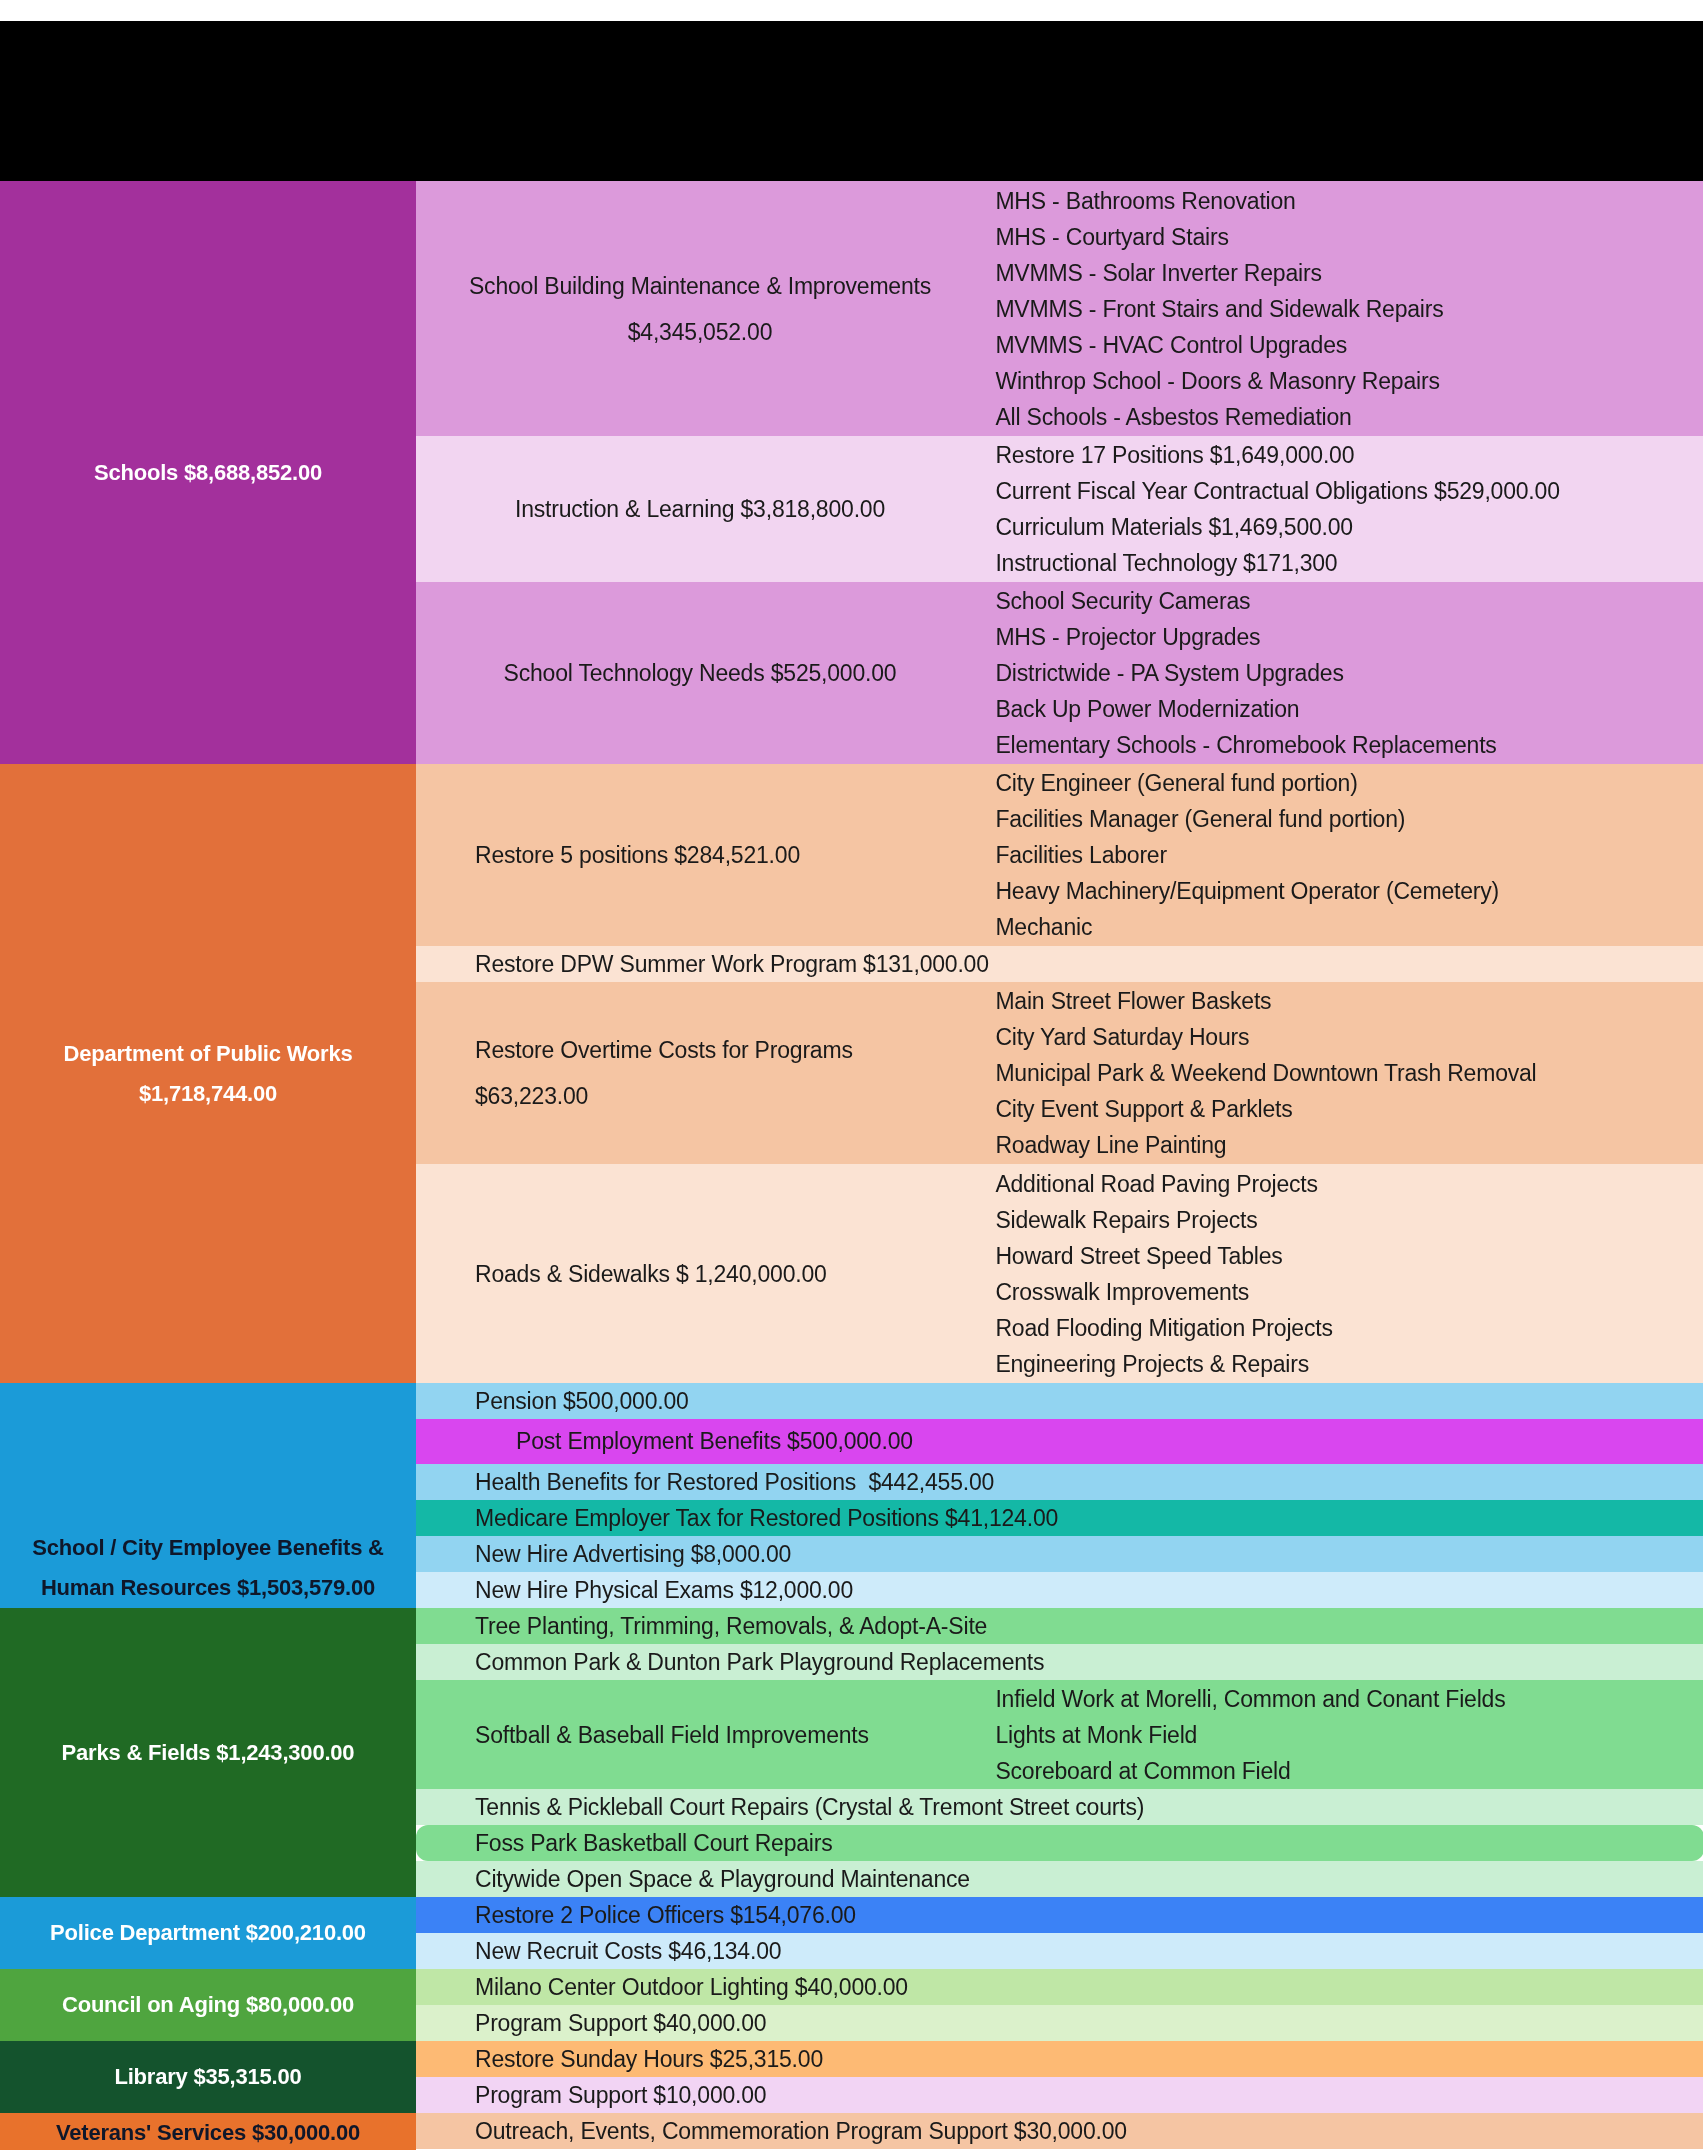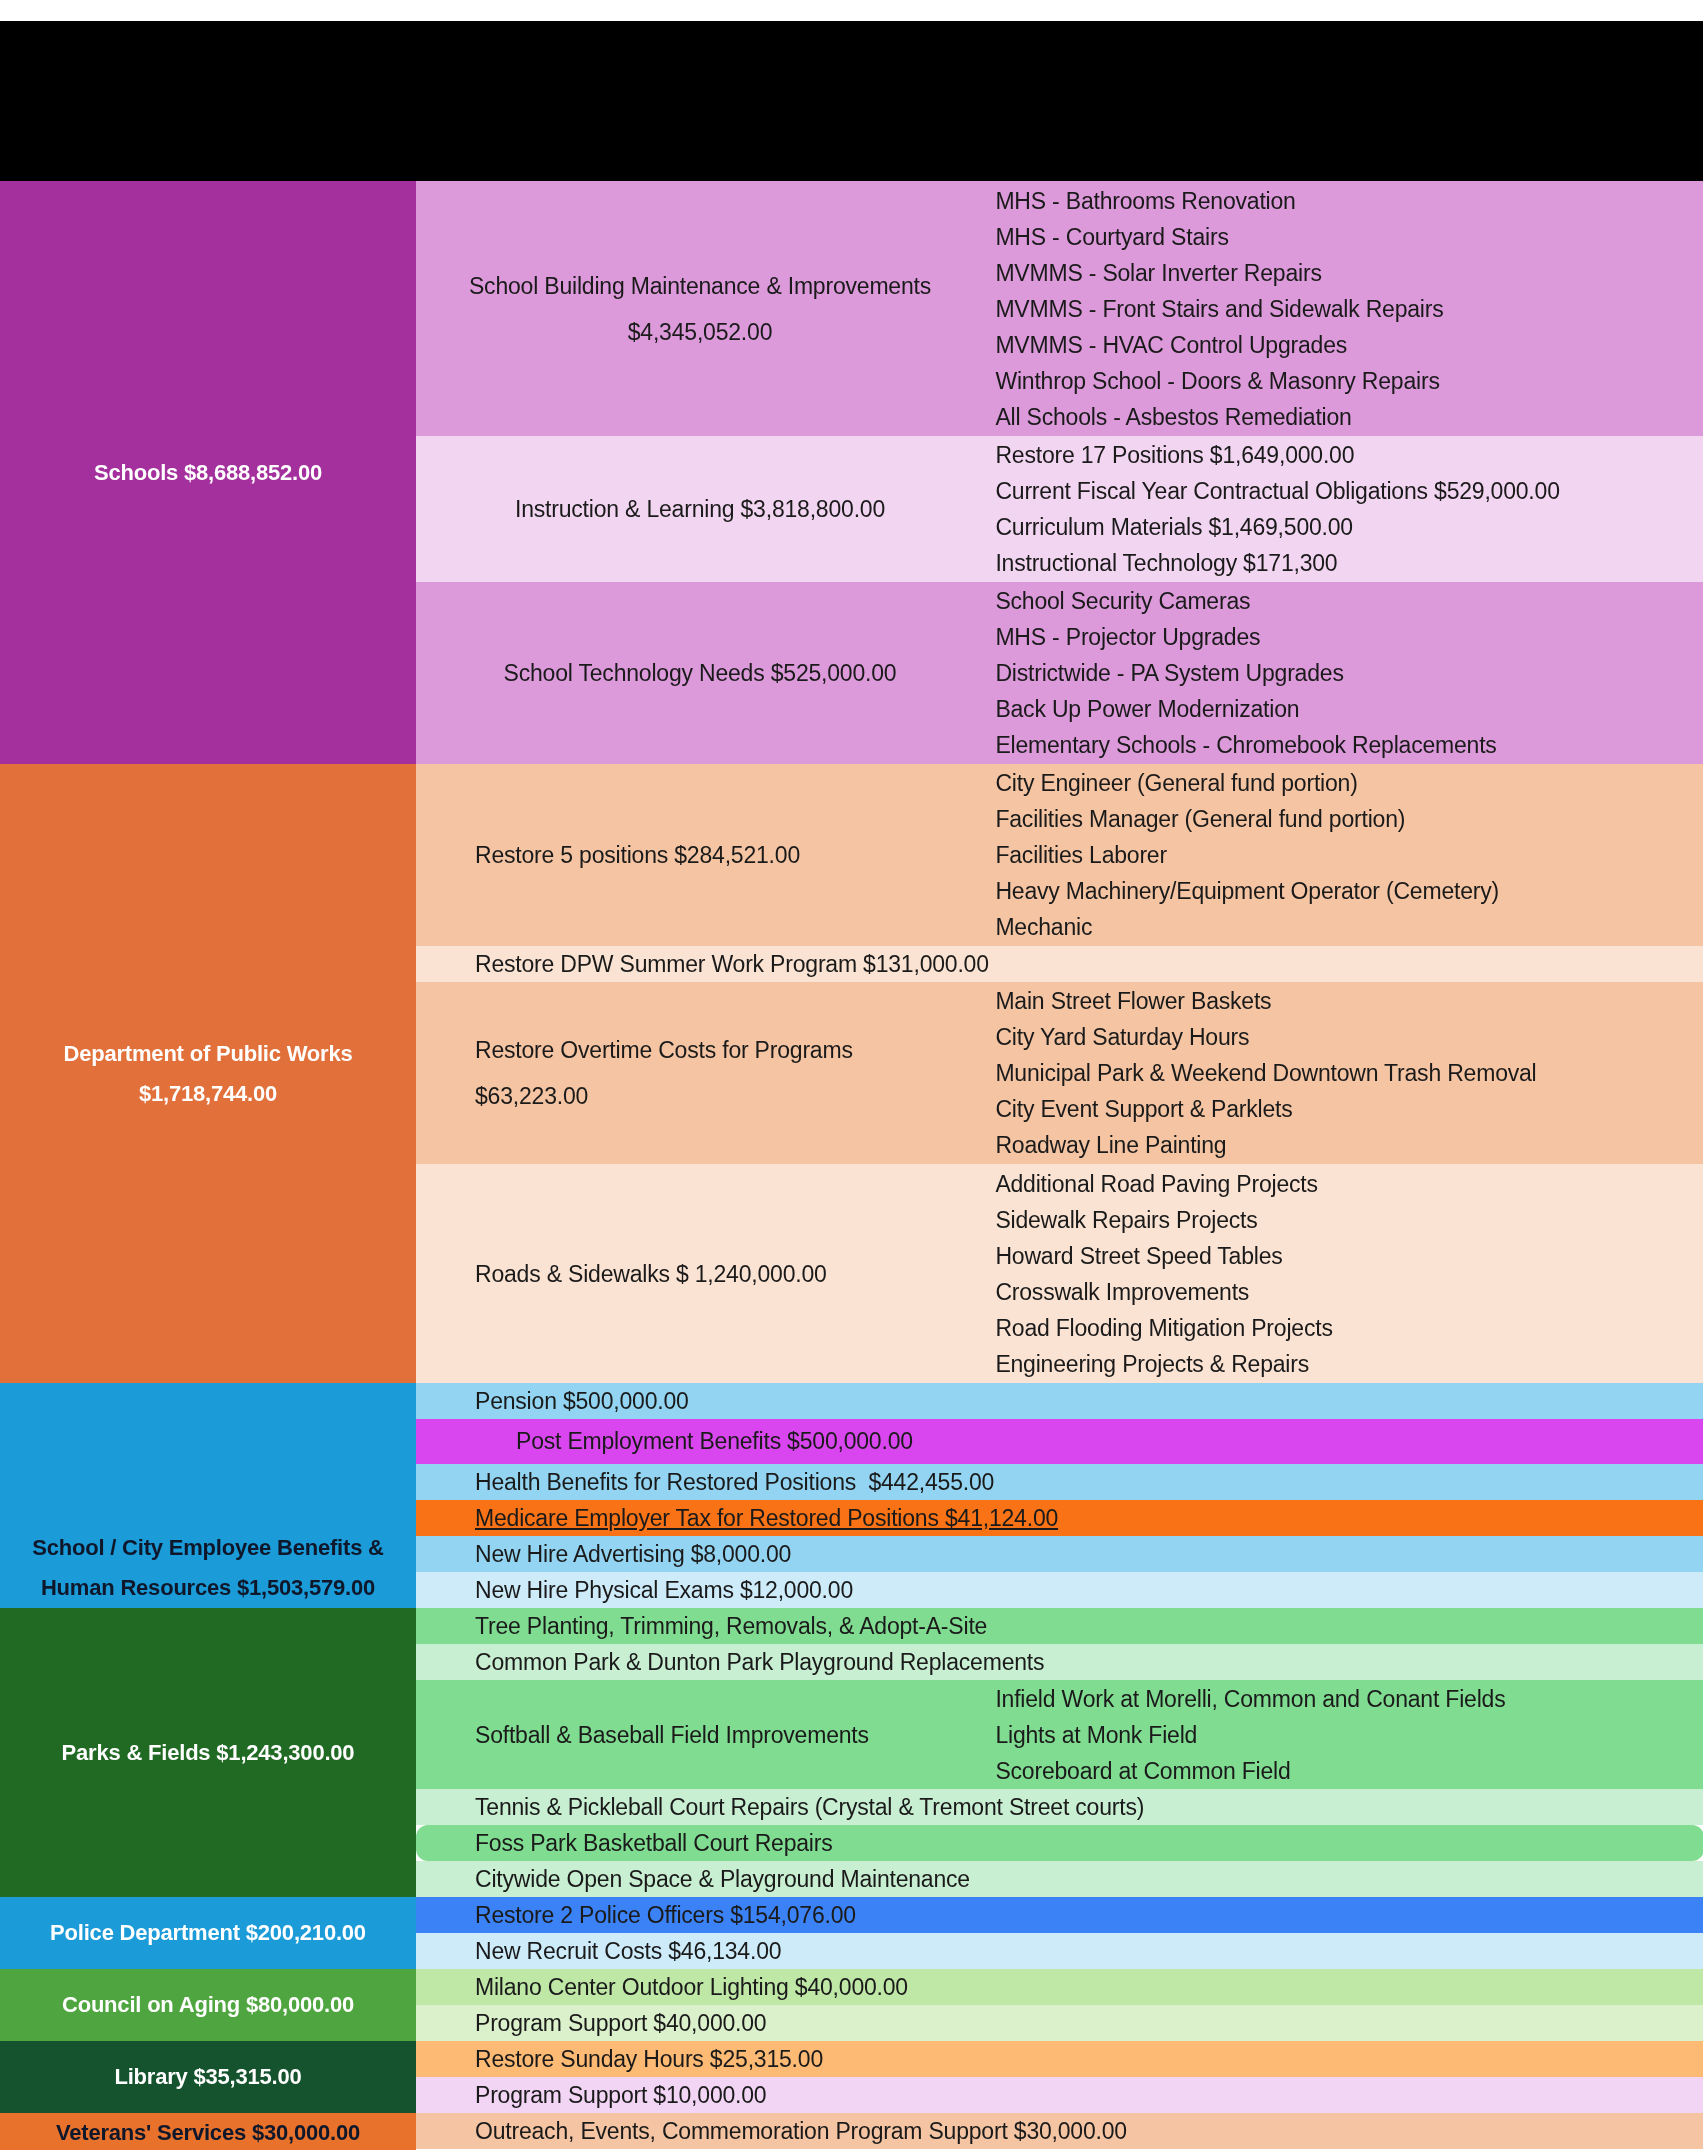--- a/index.html
+++ b/index.html
@@ -146,21 +146,21 @@
         <div class="groups">
           <div class="group" style="height: 36px; background: rgb(146, 212, 241);">
             <div class="fw">Pension $500,000.00</div>
           </div>
           <div class="group" style="height: 45px; background: #d946ef; padding-left: 41px;">
             <div class="fw">Post Employment Benefits $500,000.00</div>
           </div>
           <div class="group" style="height: 36px; background: rgb(146, 212, 241);">
             <div class="fw">Health Benefits for Restored Positions  $442,455.00</div>
           </div>
-          <div class="group" style="height: 36px; background: #f97316; text-decoration: underline;">
+          <div class="group" style="height: 36px; background: #14b8a6;">
             <div class="fw">Medicare Employer Tax for Restored Positions $41,124.00</div>
           </div>
           <div class="group" style="height: 36px; background: rgb(146, 212, 241);">
             <div class="fw">New Hire Advertising $8,000.00</div>
           </div>
           <div class="group" style="height: 36px; background: rgb(206, 235, 250);">
             <div class="fw">New Hire Physical Exams $12,000.00</div>
           </div>
         </div>
       </div>

